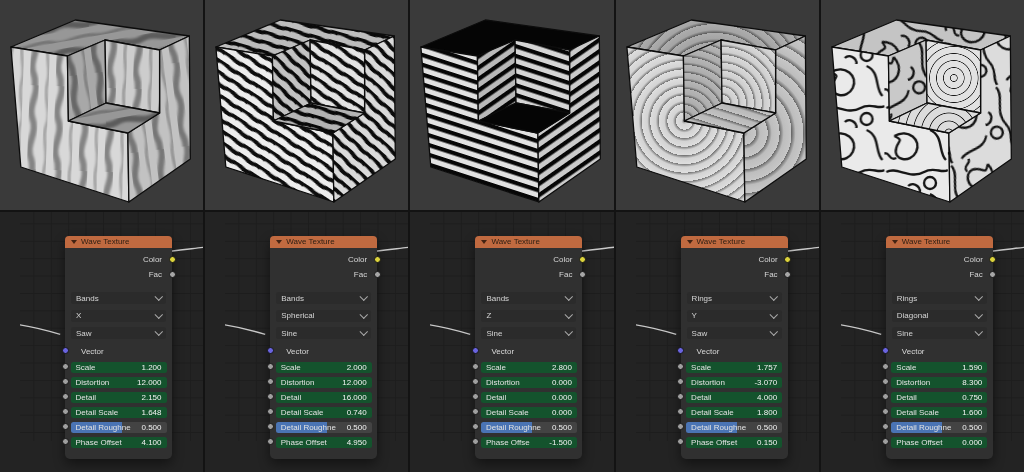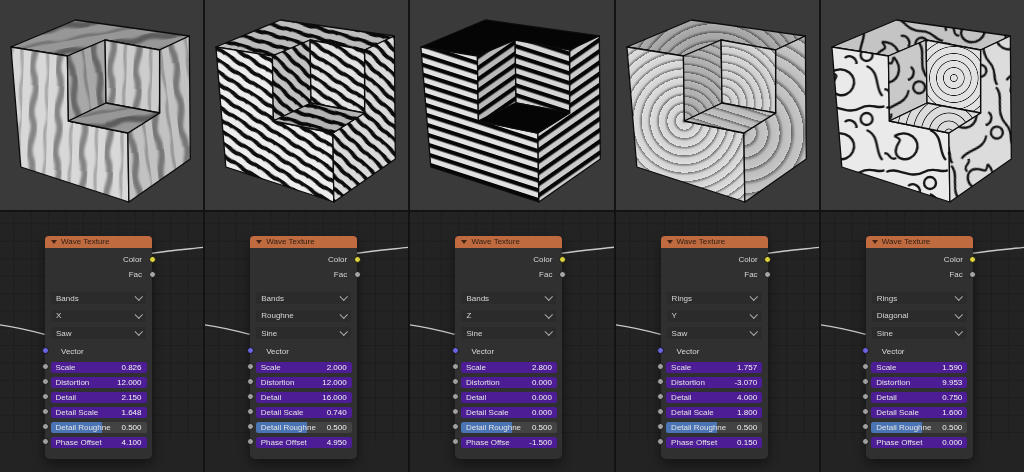--- a/index.html
+++ b/index.html
@@ -5,40 +5,40 @@
   html,body{margin:0;padding:0;background:#181818;}
   #stage{position:relative;width:1024px;height:472px;overflow:hidden;display:flex;
          font-family:"Liberation Sans",sans-serif;background:#232323;}
   .panel{flex:1 1 0;position:relative;box-sizing:border-box;}
   .panel + .panel{border-left:2px solid #131313;}
   .preview{height:210px;background:#3a3a3a;border-bottom:2px solid #131313;overflow:hidden;}
   .preview svg{display:block;width:100%;height:100%;}
   .nodearea{position:relative;height:229px;background-color:#232323;
     background-image:linear-gradient(to right,#1d1d1d 1px,transparent 1px),
                      linear-gradient(to bottom,#1d1d1d 1px,transparent 1px);
-    background-size:17.4px 17.4px;background-position:-4px -6px;}
+    background-size:17.4px 17.4px;background-position:-4px -6px;margin-left:20px;}
   .wires{position:absolute;left:0;top:0;width:100%;height:100%;}
   .node{position:absolute;left:45px;top:24px;width:107px;background:#303030;border-radius:5px;
         box-shadow:0 5px 12px rgba(0,0,0,.45);font-size:8px;color:#d8d8d8;}
   .nhead{height:12px;background:var(--header,#c06a40);border-radius:4px 4px 0 0;
          display:flex;align-items:center;gap:4px;padding:0 6px;}
   .tri{width:0;height:0;border-left:3px solid transparent;border-right:3px solid transparent;
        border-top:4px solid rgba(25,12,4,.75);}
   .ntitle{color:#2a1d12;font-size:8px;line-height:12px;white-space:nowrap;}
   .nbody{padding-bottom:7px;}
   .orow{height:15px;display:flex;justify-content:flex-end;align-items:center;
         padding-right:10px;color:#d6d6d6;}
   .orow.first{margin-top:4px;text-align:center;}
   .drop{height:12px;margin:0 6px 5.5px;background:#2b2b2b;border-radius:2.5px;display:flex;
         align-items:center;justify-content:space-between;padding:0 5px;color:#d5d5d5;white-space:nowrap;text-align:center;}
   .drop.first{margin-top:10px;}
   .chev{width:4.5px;height:4.5px;border-right:1.2px solid #aaa;border-bottom:1.2px solid #aaa;
         transform:rotate(45deg) translate(-1px,-1px);flex:none;}
   .vrow{height:13px;margin-top:5px;display:flex;align-items:center;padding-left:16px;color:#d8d8d8;}
-  .field{height:11px;line-height:11px;margin:0 5.5px 4px;background:#4c1d95;border-radius:2.5px;
+  .field{height:11px;line-height:11px;margin:0 5.5px 4px;background:#14532d;border-radius:2.5px;
          display:flex;align-items:center;justify-content:space-between;padding:0 5px;
          white-space:nowrap;overflow:hidden;}
   .vrow + .field{margin-top:4px;}
   .flabel{color:#e2e2e2;}
   .fval{color:#f2f2f2;}
   .sock{position:absolute;width:7px;height:7px;border-radius:50%;
         border:1px solid #141414;box-sizing:border-box;background:#9f9f9f;}
   .s-color{right:-3.5px;top:20px;background:var(--sock-color,#dcd33c);}
   .s-fac{right:-3.5px;top:35px;background:var(--sock-fac,#a6a6a6);}
   .s-vector{left:-3.5px;top:111px;background:var(--sock-vector,#6a64e0);}
@@ -113,21 +113,21 @@
           </div>
           <div class="drop">
             <span>Saw</span>
             <span class="chev"></span>
           </div>
           <div class="vrow">
             <span>Vector</span>
           </div>
           <div class="field">
             <span class="flabel">Scale</span>
-            <span class="fval">0.826</span>
+            <span class="fval">1.200</span>
           </div>
           <div class="field">
             <span class="flabel">Distortion</span>
             <span class="fval">12.000</span>
           </div>
           <div class="field">
             <span class="flabel">Detail</span>
             <span class="fval">2.150</span>
           </div>
           <div class="field">
@@ -205,21 +205,21 @@
             <span>Color</span>
           </div>
           <div class="orow">
             <span>Fac</span>
           </div>
           <div class="drop first">
             <span>Bands</span>
             <span class="chev"></span>
           </div>
           <div class="drop">
-            <span>Roughne</span>
+            <span>Spherical</span>
             <span class="chev"></span>
           </div>
           <div class="drop">
             <span>Sine</span>
             <span class="chev"></span>
           </div>
           <div class="vrow">
             <span>Vector</span>
           </div>
           <div class="field">
@@ -576,21 +576,21 @@
           </div>
           <div class="vrow">
             <span>Vector</span>
           </div>
           <div class="field">
             <span class="flabel">Scale</span>
             <span class="fval">1.590</span>
           </div>
           <div class="field">
             <span class="flabel">Distortion</span>
-            <span class="fval">9.953</span>
+            <span class="fval">8.300</span>
           </div>
           <div class="field">
             <span class="flabel">Detail</span>
             <span class="fval">0.750</span>
           </div>
           <div class="field">
             <span class="flabel">Detail Scale</span>
             <span class="fval">1.600</span>
           </div>
           <div class="field slider" style="background: linear-gradient(to right, rgb(74, 116, 180) 0px, rgb(74, 116, 180) 53%, rgb(67, 67, 67) 53%, rgb(67, 67, 67) 100%);">

